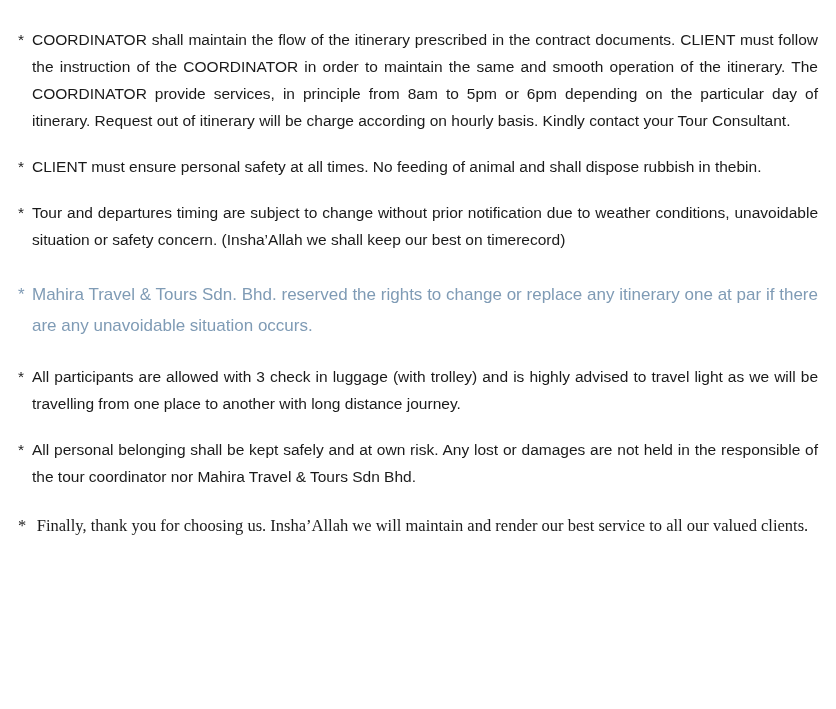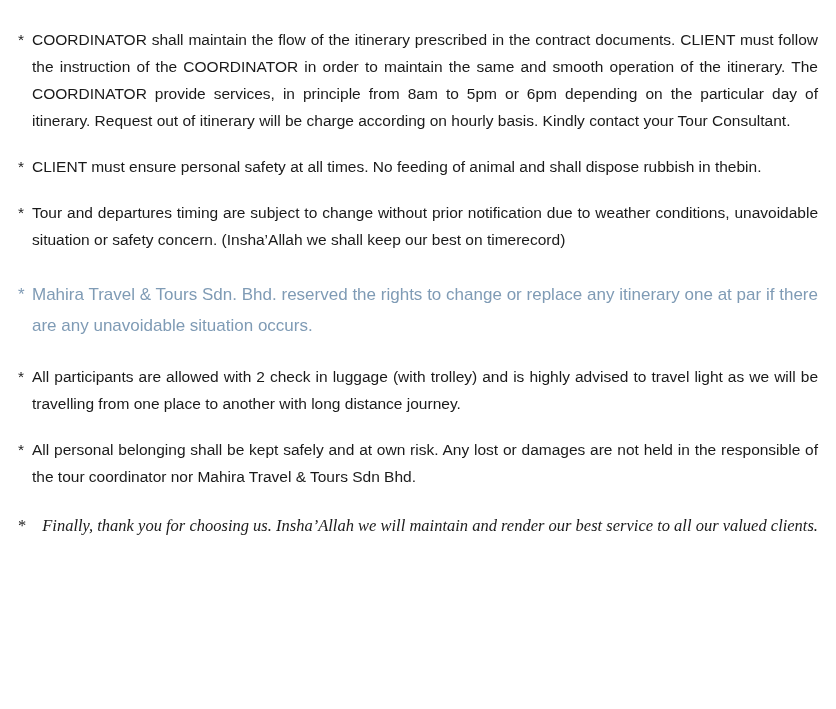--- a/index.html
+++ b/index.html
@@ -42,22 +42,21 @@
     font-size: 15.5px;
     line-height: 27px;
     text-align: justify;
     text-justify: inter-word;
     hyphens: none;
   }
   .clause.justified .body {
     text-align: justify;
   }
   .clause.plain .body {
-    text-align: right;
-    font-style: italic;
+    text-align: center;
   }
   .bold {
     font-weight: normal;
   }
   
   .clause.accent .bullet,
   .clause.accent .body {
     color: #7f9bb5;
     font-size: 17px;
     line-height: 31px;
@@ -97,21 +96,21 @@
     <div class="body"><span>Tour and departures timing are subject to change without prior notification due to weather conditions, unavoidable situation or safety concern. (Insha’Allah we shall keep our best on timerecord)</span></div>
   </div>
 
   <div class="clause accent justified">
     <span class="bullet">*</span>
     <div class="body"><span>Mahira Travel &amp; Tours Sdn. Bhd. reserved the rights to change or replace any itinerary one at par if there are any unavoidable situation occurs.</span></div>
   </div>
 
   <div class="clause justified">
     <span class="bullet">*</span>
-    <div class="body"><span>All participants are allowed with 2 check in luggage (with trolley) and is highly advised to travel light as we will be travelling from one place to another with long distance journey.</span></div>
+    <div class="body"><span>All participants are allowed with 3 check in luggage (with trolley) and is highly advised to travel light as we will be travelling from one place to another with long distance journey.</span></div>
   </div>
 
   <div class="clause justified">
     <span class="bullet">*</span>
     <div class="body"><span>All personal belonging shall be kept safely and at own risk. Any lost or damages are not held in the responsible of the tour coordinator nor Mahira Travel &amp; Tours Sdn Bhd.</span></div>
   </div>
 
   <div class="clause serif plain">
     <span class="bullet tight">*</span>
     <div class="body"><span>Finally, thank you for choosing us. Insha’Allah we will maintain and render our best service to all our valued clients.</span></div>

